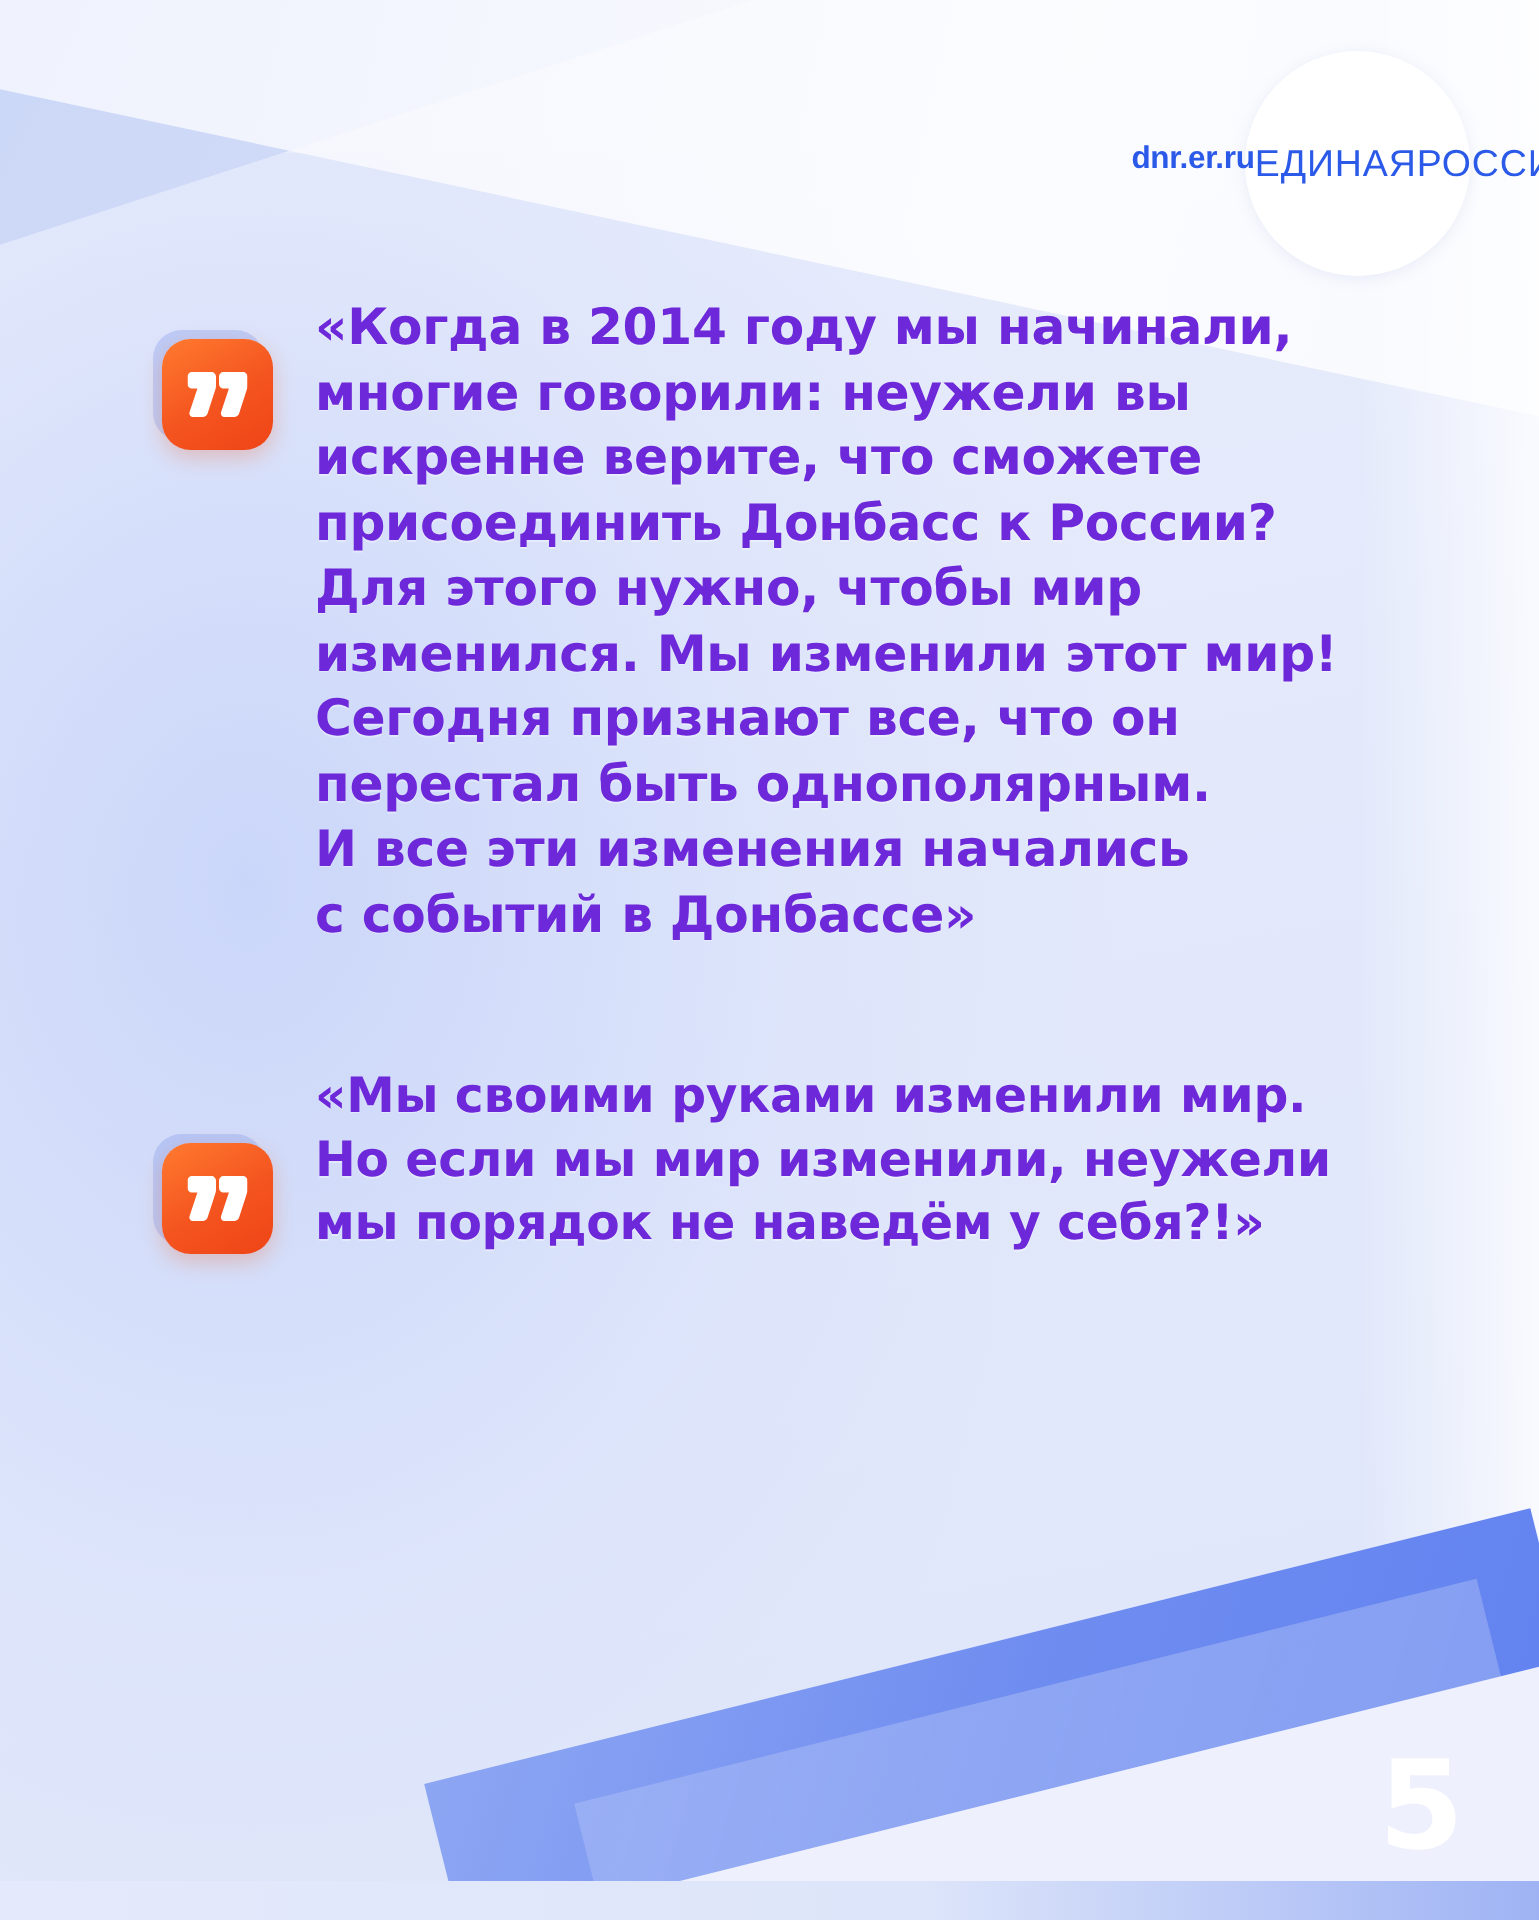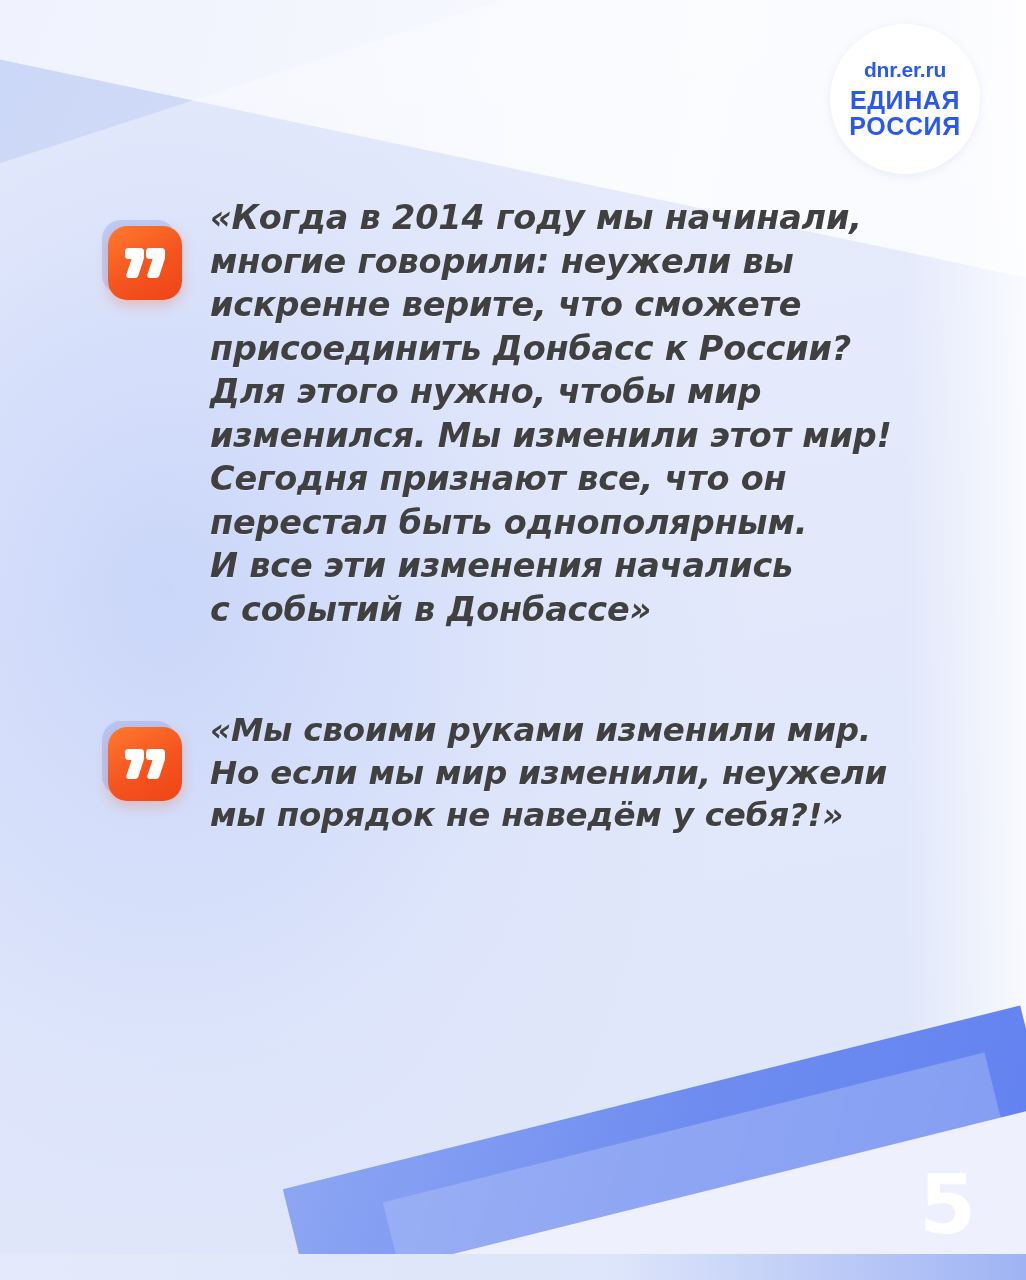--- a/index.html
+++ b/index.html
@@ -120,63 +120,64 @@
     bottom: 0;
     width: 100%;
     height: 26px;
     background: linear-gradient(90deg, #e4eafb 0%, #dde5fa 60%, #9fb3f4 100%);
   }
 
   
   .logo {
     position: absolute;
     right: 46px;
-    top: 24px;
+    top: 34px;
     width: 150px;
     height: 150px;
     border-radius: 50%;
     background: #ffffff;
     display: flex;
-    flex-direction: column;
+    flex-direction: row;
     align-items: center;
     justify-content: center;
     box-shadow: 0 2px 10px rgba(90,110,190,0.10);
   }
   .logo-url {
     color: #2b5ae8;
     font-size: 21px;
     font-weight: 700;
     letter-spacing: -0.2px;
     line-height: 1;
     margin-bottom: 7px;
   }
   .logo-line1,
   .logo-line2 {
     color: #2b5ae8;
     font-size: 25px;
-    font-weight: 700;
+    font-weight: 400;
     letter-spacing: 0.6px;
     line-height: 1.05;
     text-transform: uppercase;
   }
 
   
   .quotes {
     position: absolute;
     left: 0;
     top: 196px;
     width: 1026px;
   }
   .quote-block {
     display: flex;
     align-items: flex-start;
     padding: 0 40px 0 108px;
   }
   .quote-block + .quote-block {
     margin-top: 78px;
+    align-items: flex-end;
   }
 
   .quote-mark {
     flex: 0 0 auto;
     width: 74px;
     height: 74px;
     border-radius: 19px;
     background: linear-gradient(150deg, #ff7a2f 0%, #f4541f 55%, #ef4416 100%);
     box-shadow: 0 5px 14px rgba(240,90,30,0.28),
                 -6px -6px 0 0 rgba(120,150,240,0.30);
@@ -184,25 +185,24 @@
     align-items: center;
     justify-content: center;
     margin-top: 30px;
   }
   .quote-mark svg {
     display: block;
   }
 
   .quote-text {
     margin: 0 0 0 28px;
-    color: #404040;
+    color: #6d28d9;
     font-family: "DejaVu Sans", sans-serif;
     font-size: 33.5px;
     font-weight: 700;
-    font-style: italic;
     line-height: 1.30;
     letter-spacing: -0.2px;
     white-space: pre-line;
     text-shadow: 0 1px 0 rgba(255,255,255,0.35);
   }
   .quote-block.second .quote-text,
   .quote-block.third .quote-text {
     font-size: 32.5px;
   }
   .quote-block.second .quote-mark,

